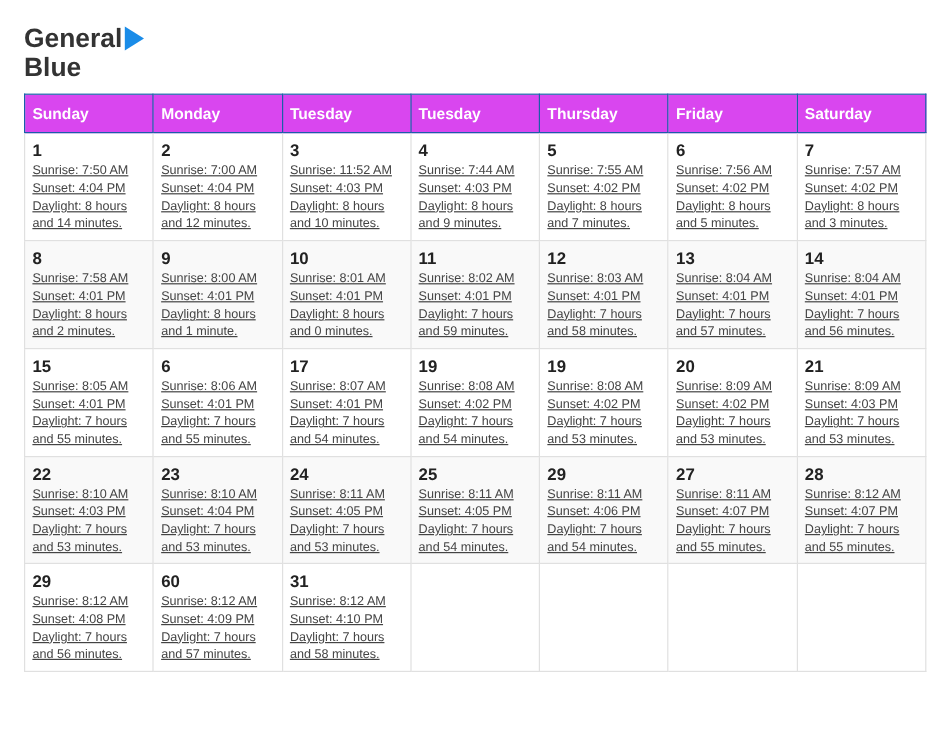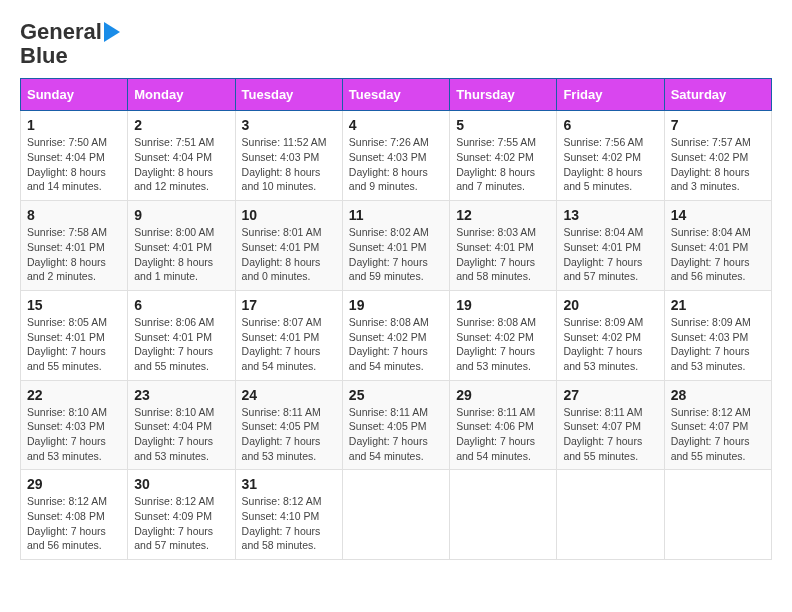--- a/index.html
+++ b/index.html
@@ -81,20 +81,21 @@
       font-size: 14px;
       font-weight: bold;
       color: #222;
       display: block;
       margin-bottom: 2px;
     }
     .day-info {
       color: #444;
       font-size: 10.5px;
       line-height: 1.4;
+      text-decoration: underline;
     }
     .empty-cell {
       background: #fff;
     }
   </style>
 </head>
 <body>
 
 <div class="header-section">
   <div class="logo">
@@ -128,37 +129,37 @@
         <span class="day-number">1</span>
         <div class="day-info">
           <span>Sunrise: 7:50 AM</span><br>
           <span>Sunset: 4:04 PM</span><br>
           <span>Daylight: 8 hours and 14 minutes.</span>
         </div>
       </td>
         <td>
         <span class="day-number">2</span>
         <div class="day-info">
-          <span>Sunrise: 7:51 AM</span><br>
+          <span>Sunrise: 7:00 AM</span><br>
           <span>Sunset: 4:04 PM</span><br>
           <span>Daylight: 8 hours and 12 minutes.</span>
         </div>
       </td>
         <td>
         <span class="day-number">3</span>
         <div class="day-info">
           <span>Sunrise: 11:52 AM</span><br>
           <span>Sunset: 4:03 PM</span><br>
           <span>Daylight: 8 hours and 10 minutes.</span>
         </div>
       </td>
         <td>
         <span class="day-number">4</span>
         <div class="day-info">
-          <span>Sunrise: 7:26 AM</span><br>
+          <span>Sunrise: 7:44 AM</span><br>
           <span>Sunset: 4:03 PM</span><br>
           <span>Daylight: 8 hours and 9 minutes.</span>
         </div>
       </td>
         <td>
         <span class="day-number">5</span>
         <div class="day-info">
           <span>Sunrise: 7:55 AM</span><br>
           <span>Sunset: 4:02 PM</span><br>
           <span>Daylight: 8 hours and 7 minutes.</span>
@@ -358,21 +359,21 @@
       <tr>
         <td>
         <span class="day-number">29</span>
         <div class="day-info">
           <span>Sunrise: 8:12 AM</span><br>
           <span>Sunset: 4:08 PM</span><br>
           <span>Daylight: 7 hours and 56 minutes.</span>
         </div>
       </td>
         <td>
-        <span class="day-number">30</span>
+        <span class="day-number">60</span>
         <div class="day-info">
           <span>Sunrise: 8:12 AM</span><br>
           <span>Sunset: 4:09 PM</span><br>
           <span>Daylight: 7 hours and 57 minutes.</span>
         </div>
       </td>
         <td>
         <span class="day-number">31</span>
         <div class="day-info">
           <span>Sunrise: 8:12 AM</span><br>

